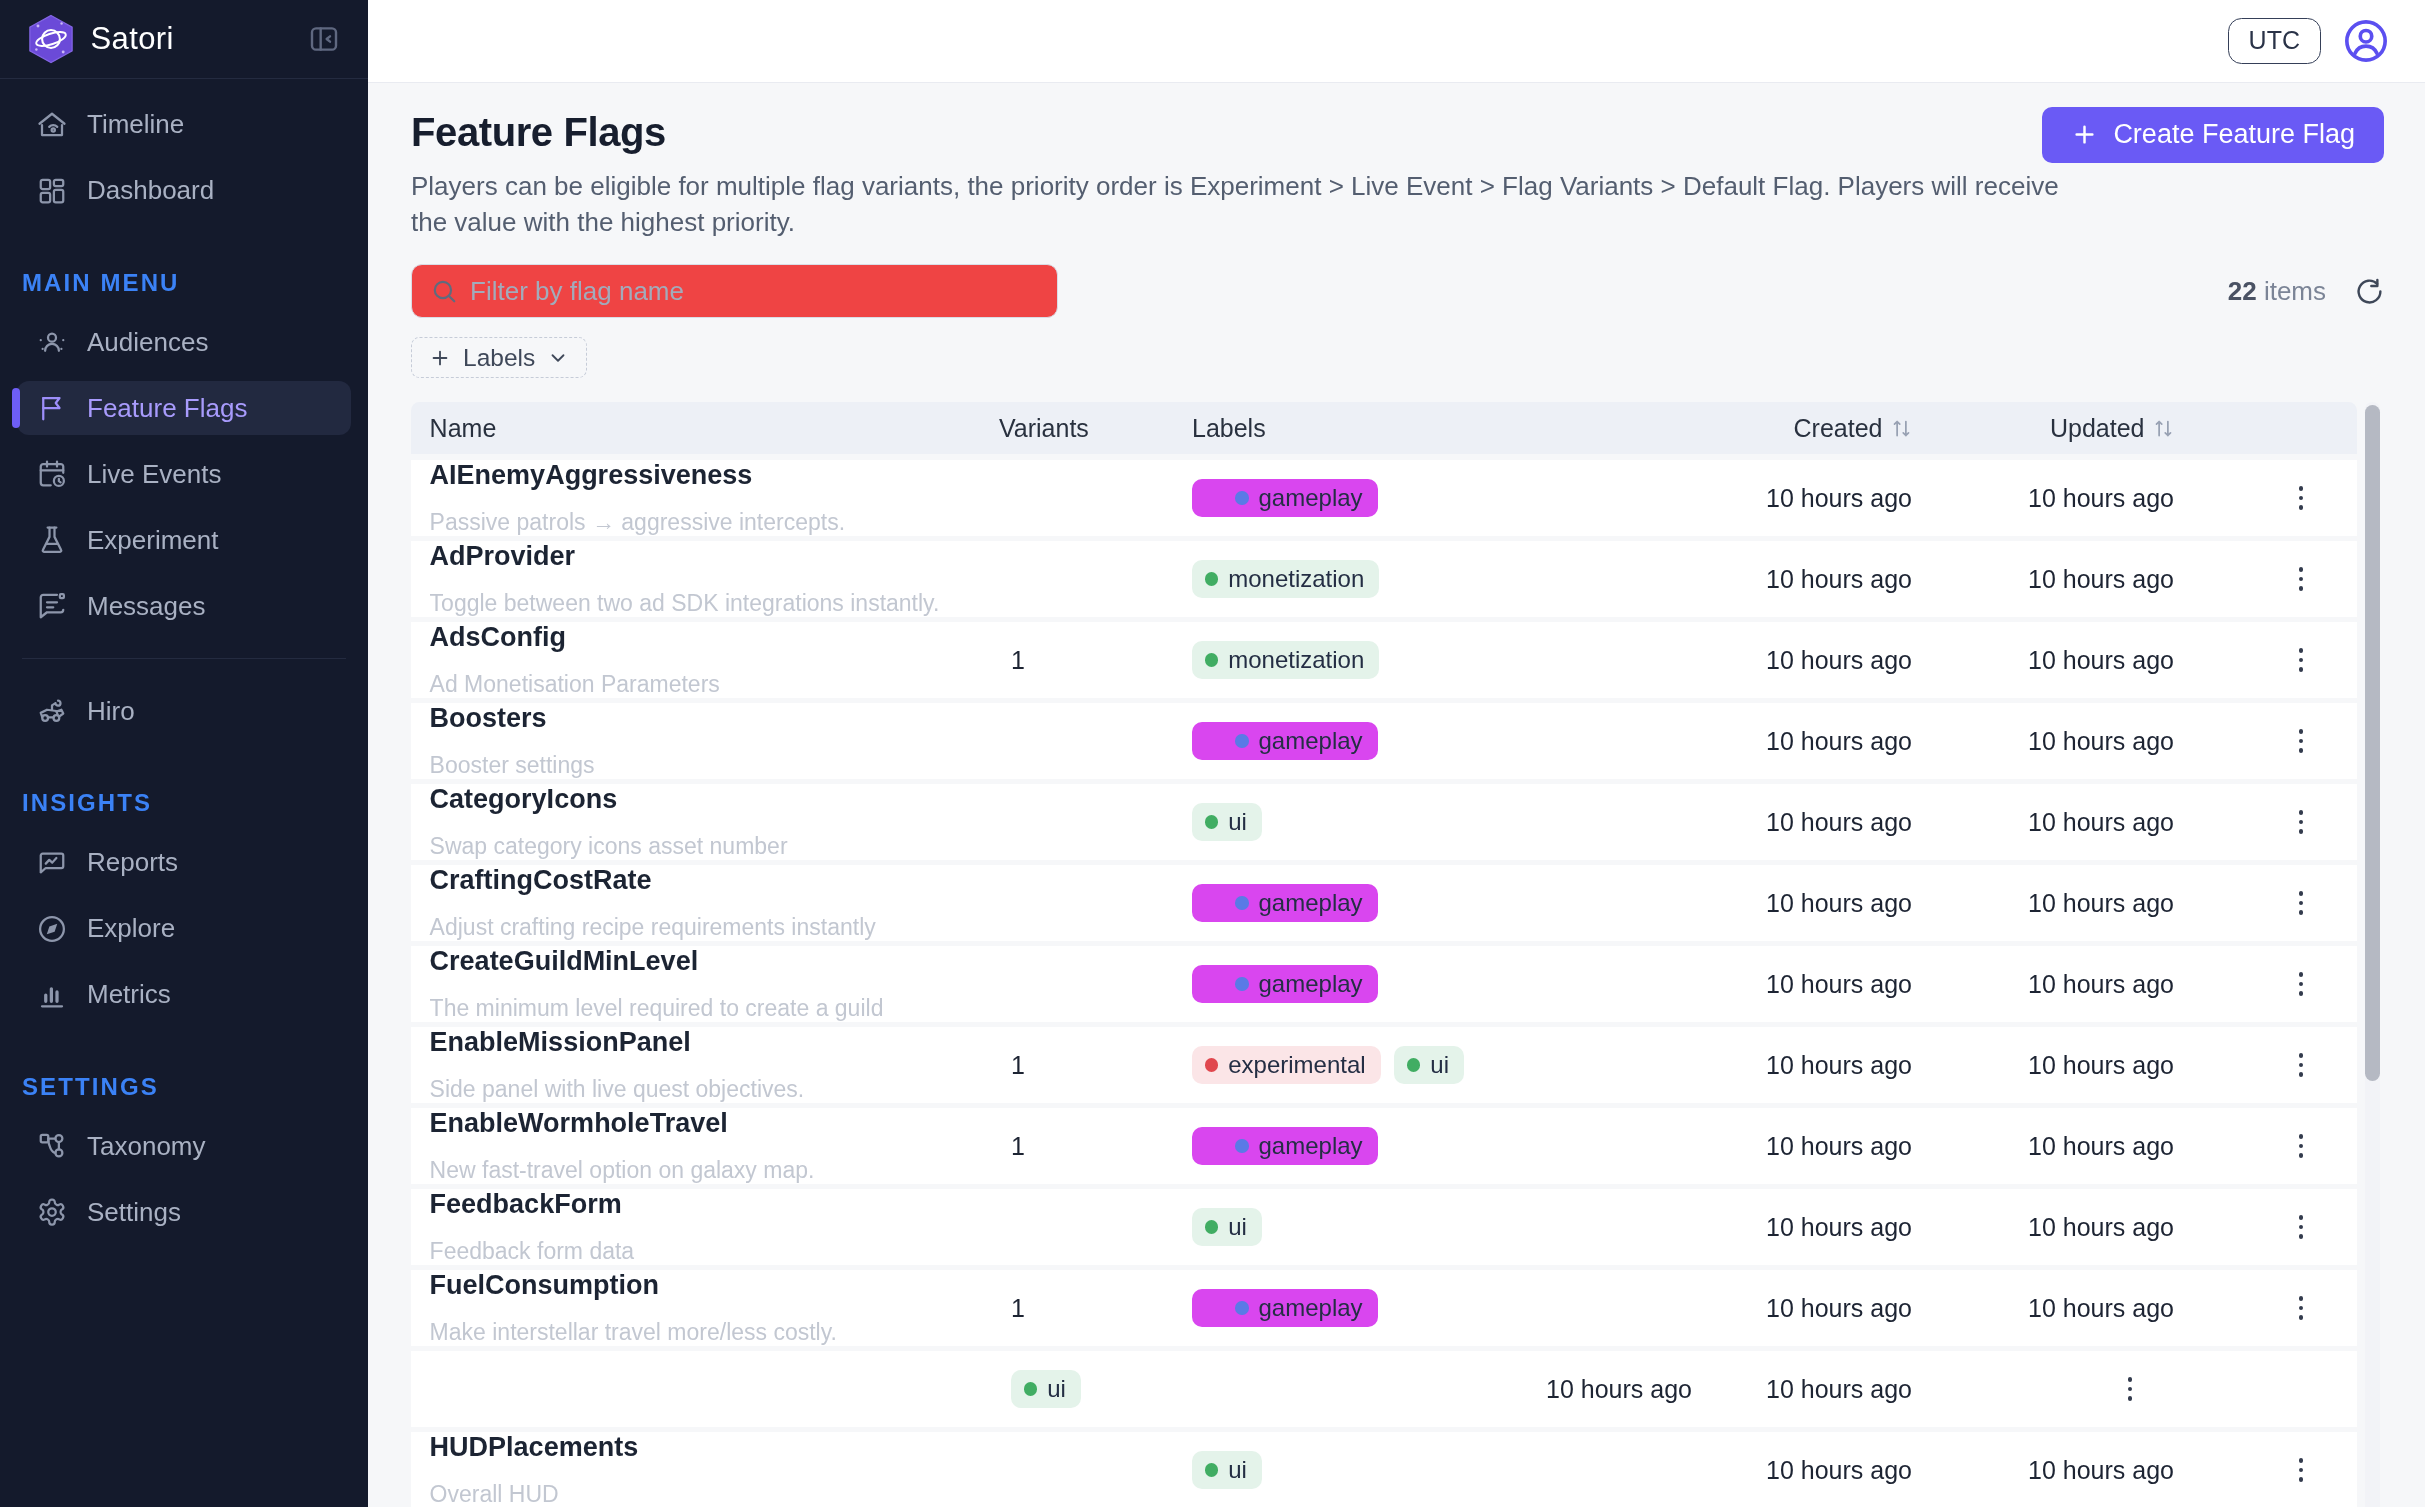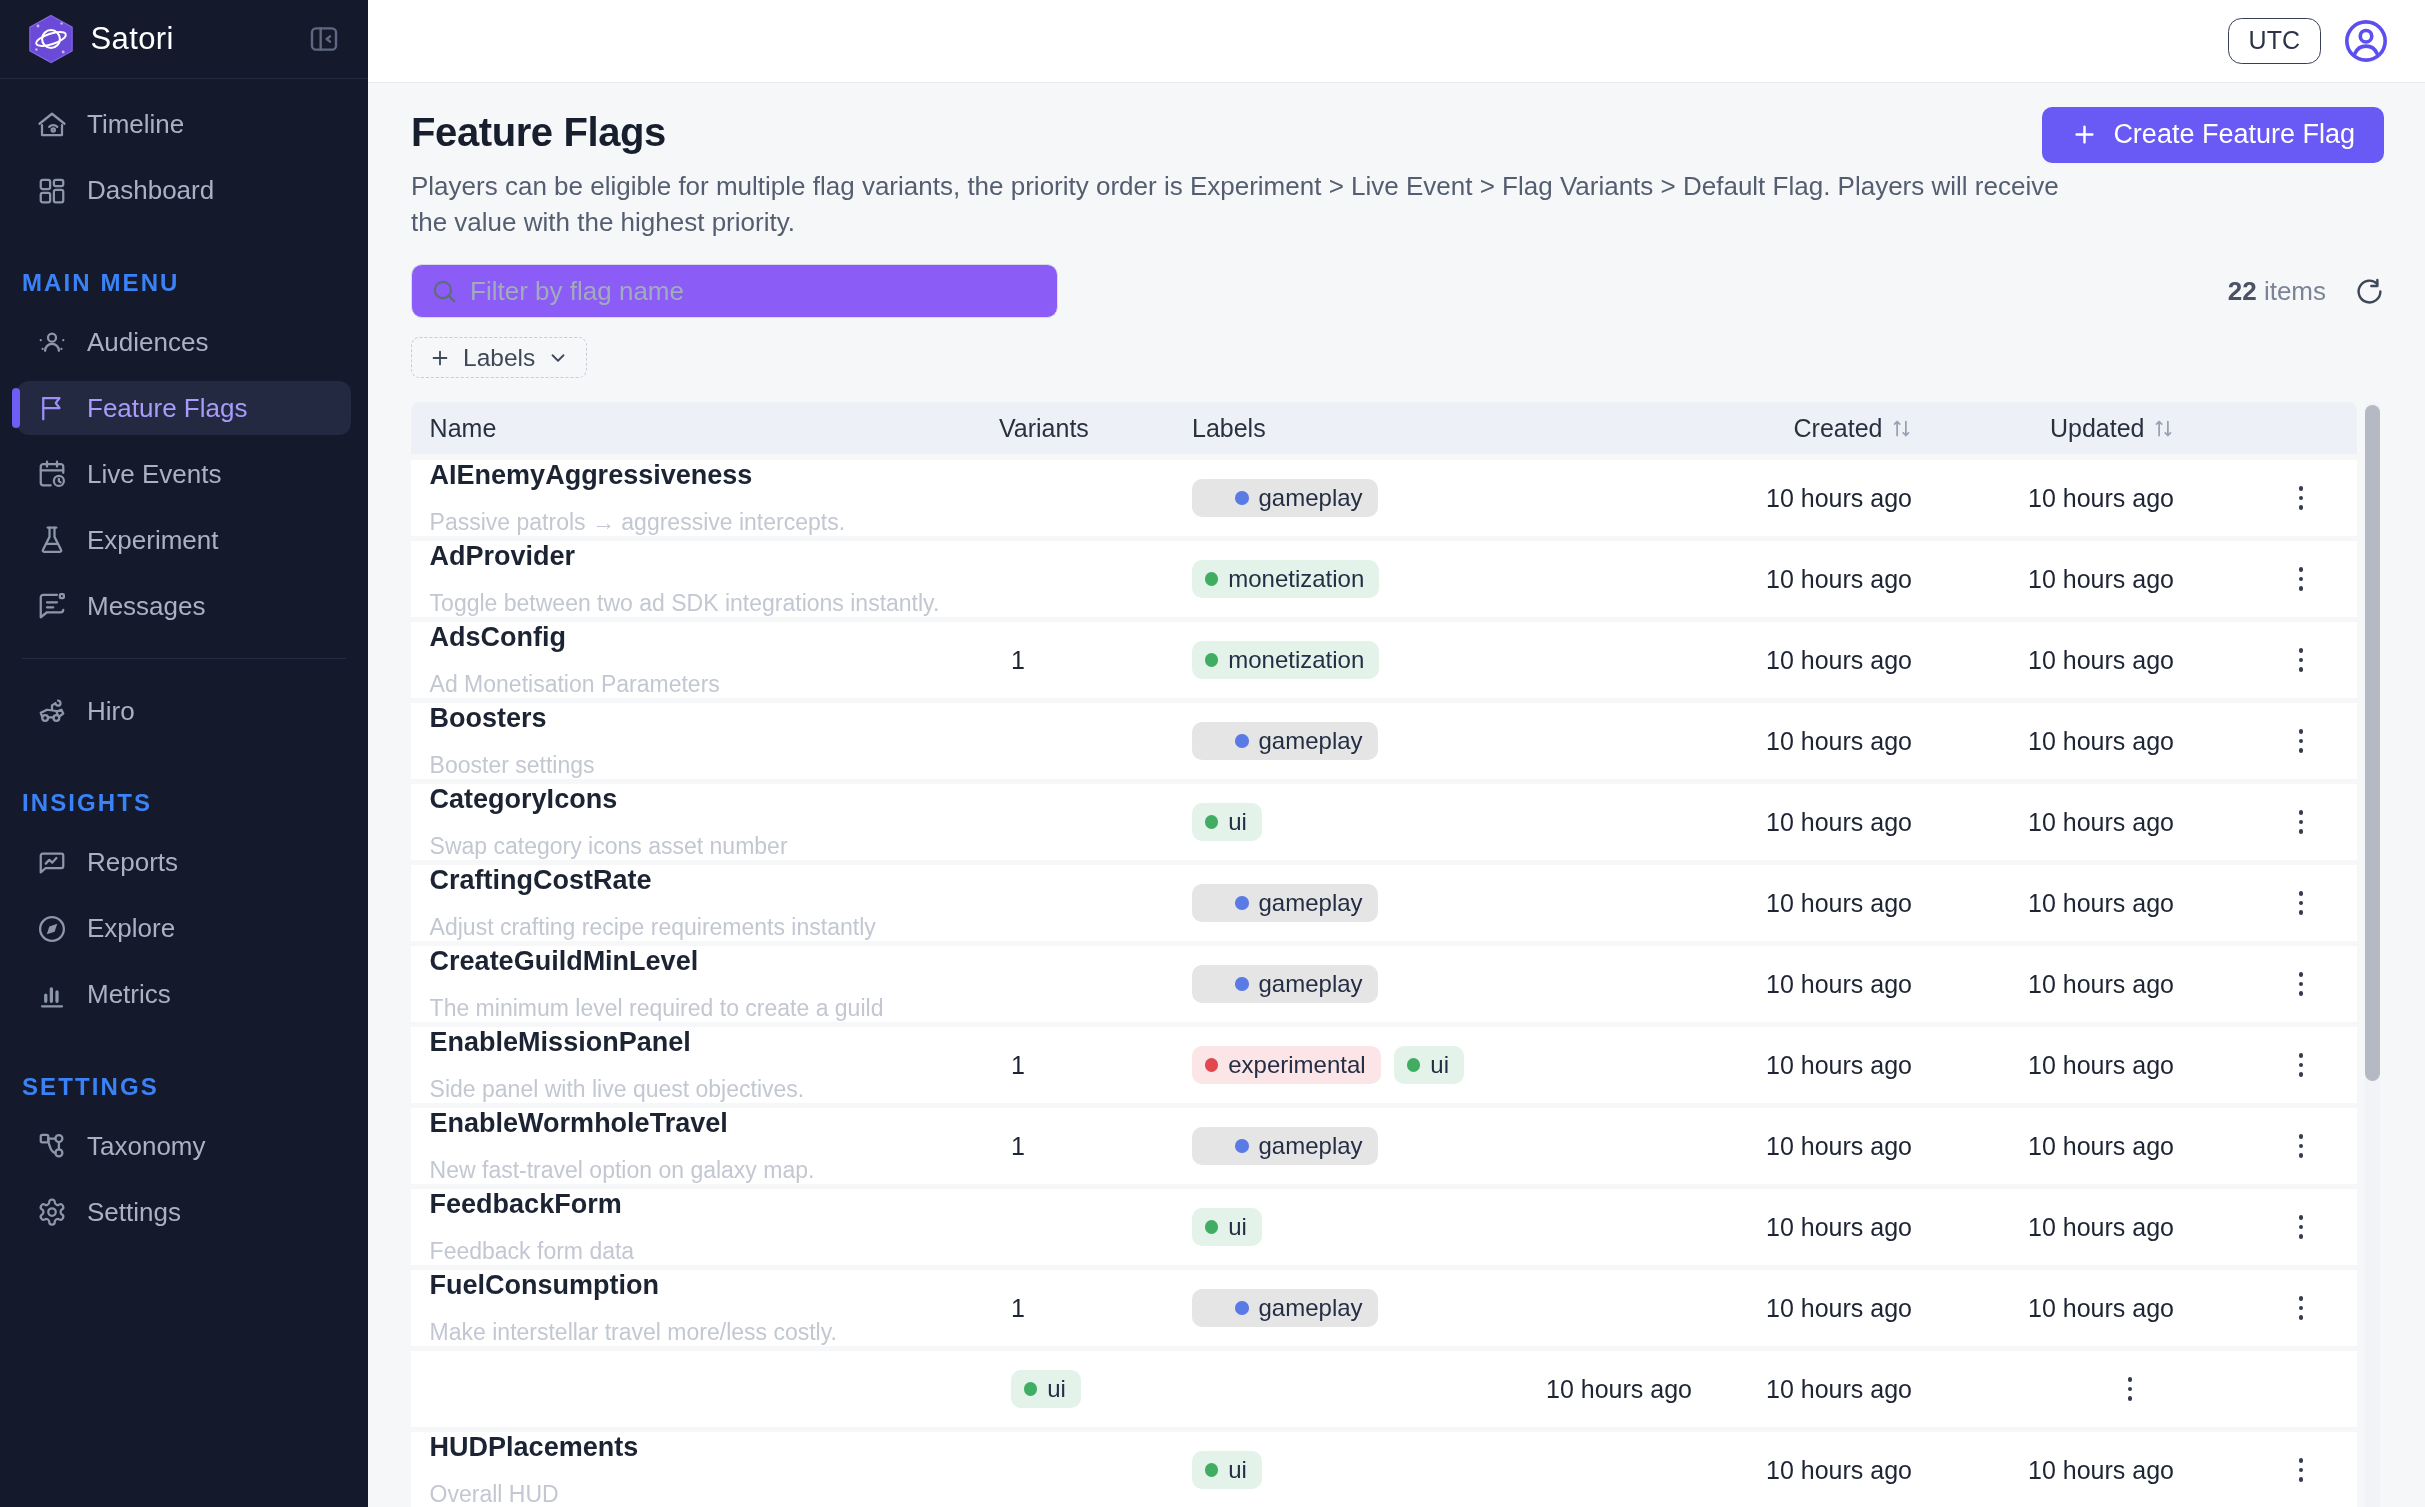--- a/index.html
+++ b/index.html
@@ -69,21 +69,21 @@
   .create-btn {
     position:absolute; top:-3.4px; right:0;
     background:#6a5af5; color:#fff; border:none; border-radius:10px;
     height:56px; padding:0 29px; font-size:27px; font-family:inherit;
     display:flex; align-items:center; gap:15px; cursor:pointer;
   }
   .create-btn svg { width:27px; height:27px; stroke:#fff; stroke-width:2.2; }
 
   .toolbar { margin-top:24px; display:flex; align-items:center; }
   .search-box {
-    width:647px; height:54px; background:#8b5cf6; border:1.3px solid #d9dde6;
+    width:647px; height:54px; background:#ef4444; border:1.3px solid #d9dde6;
     border-radius:11px; display:flex; align-items:center; padding:0 18.6px; gap:13.5px;
   }
   .search-box svg { width:26px; height:26px; stroke:#5f6b7e; stroke-width:2; fill:none; flex:none; }
   .search-box input {
     border:none; outline:none; flex:1; font-size:26px; font-family:inherit; color:#1b2230; background:transparent;
   }
   .search-box input::placeholder { color:#a2abbb; }
   .toolbar-right { margin-left:auto; display:flex; align-items:center; gap:29px; }
   .items-count { font-size:26px; color:#7b8496; }
   .items-count b { color:#4a5264; font-weight:700; }
@@ -117,21 +117,21 @@
   .cell-name { display:flex; flex-direction:column; justify-content:center; padding-left:18.6px; gap:18px; }
   .flag-name { font-size:27px; font-weight:600; color:#1c2433; }
   .flag-desc { font-size:23px; color:#c2c7d1; }
   .cell-variants { font-size:25px; color:#1d2433; padding-left:12px; }
   .cell-labels { display:flex; align-items:center; gap:13.5px; padding-left:12px; }
   .pill {
     display:inline-flex; align-items:center; gap:10px;
     height:38px; padding:0 15px 0 12.7px; border-radius:10px; font-size:24px; color:#242e44;
   }
   .pill .dot { width:13.5px; height:13.5px; border-radius:50%; }
-  .pill.blue  { background:#e5e5e5;padding-left:43px; } .pill.blue .dot  { background:#5a7ae6; }
+  .pill.blue  { background:#d946ef;padding-left:43px; } .pill.blue .dot  { background:#5a7ae6; }
   .pill.green { background:#e4f3ea; } .pill.green .dot { background:#41ad63; }
   .pill.red   { background:#fbe5e7; } .pill.red .dot   { background:#e0474e; }
   .cell-created, .cell-updated { text-align:right; font-size:25px; color:#1d2433; padding-right:12px; }
   .cell-actions { display:flex; justify-content:flex-end; padding-right:47px; }
   .kebab { background:none; border:none; cursor:pointer; display:flex; flex-direction:column; gap:5px; padding:6.8px; }
   .kebab span { width:4.6px; height:4.6px; border-radius:50%; background:#333b4d; }
 
   .vscroll {
     position:absolute; left:1954px; top:0; width:15px; height:1113px;
     background:#f2f3f7; border-radius:8.5px;

